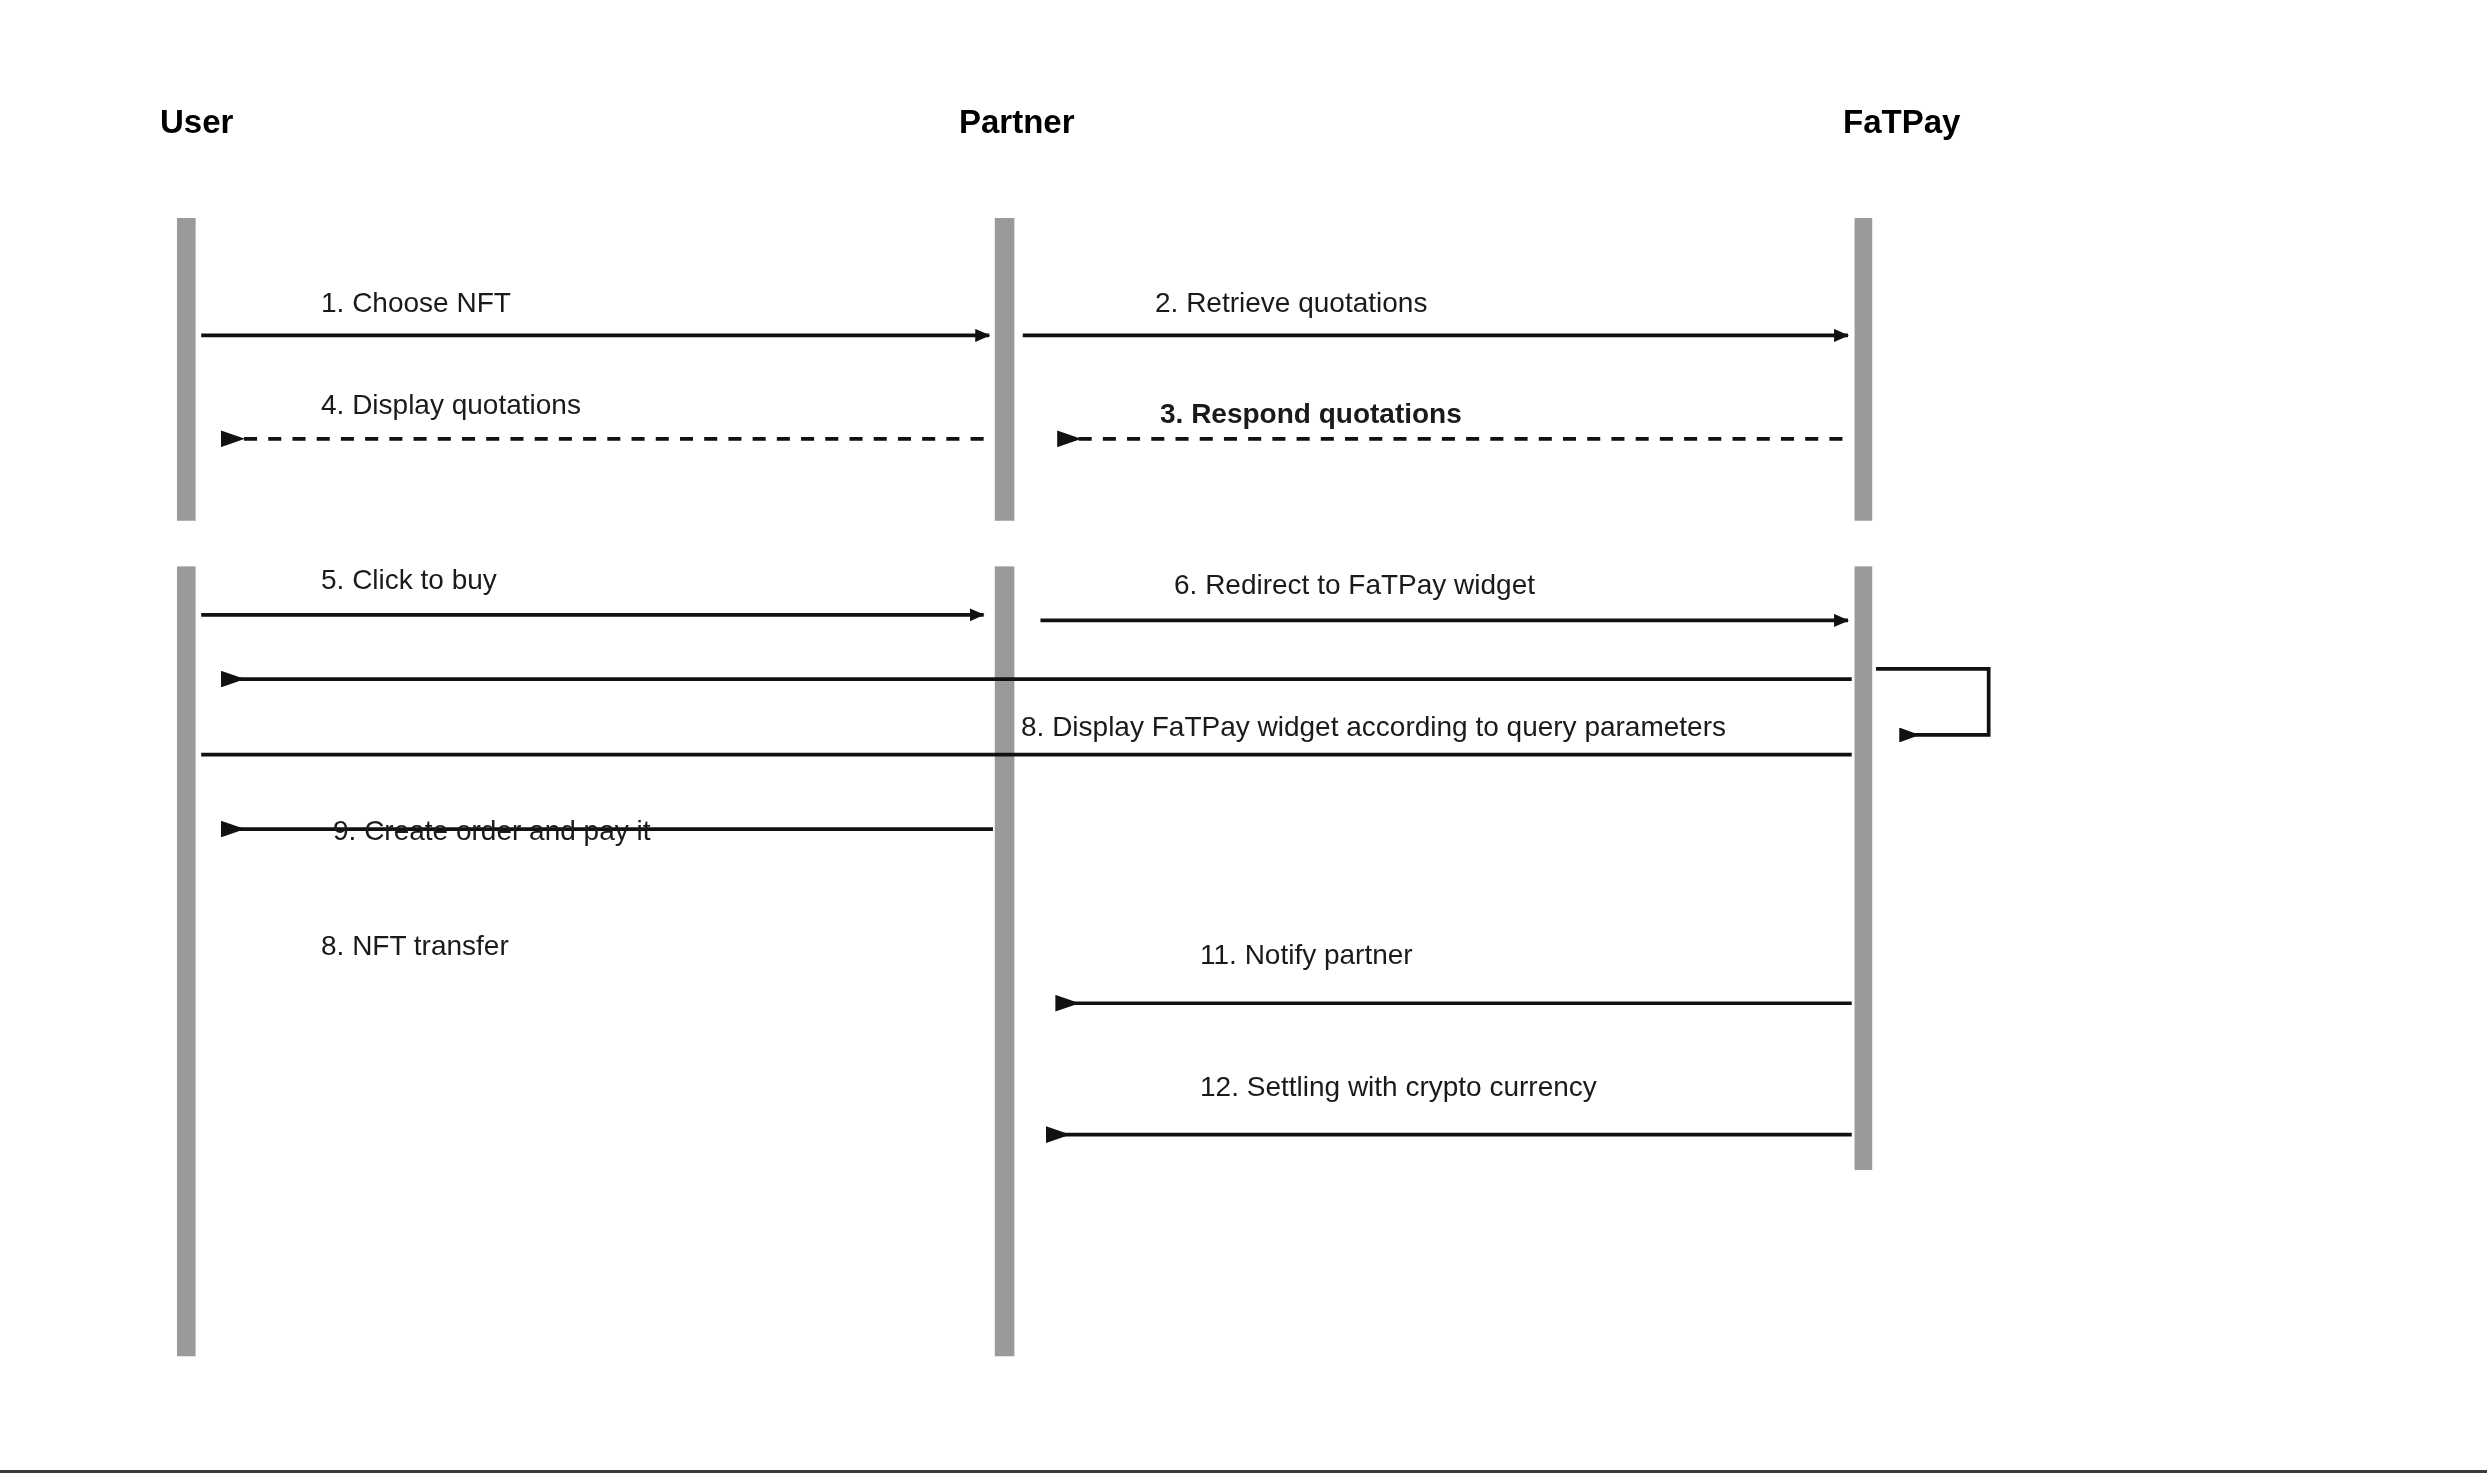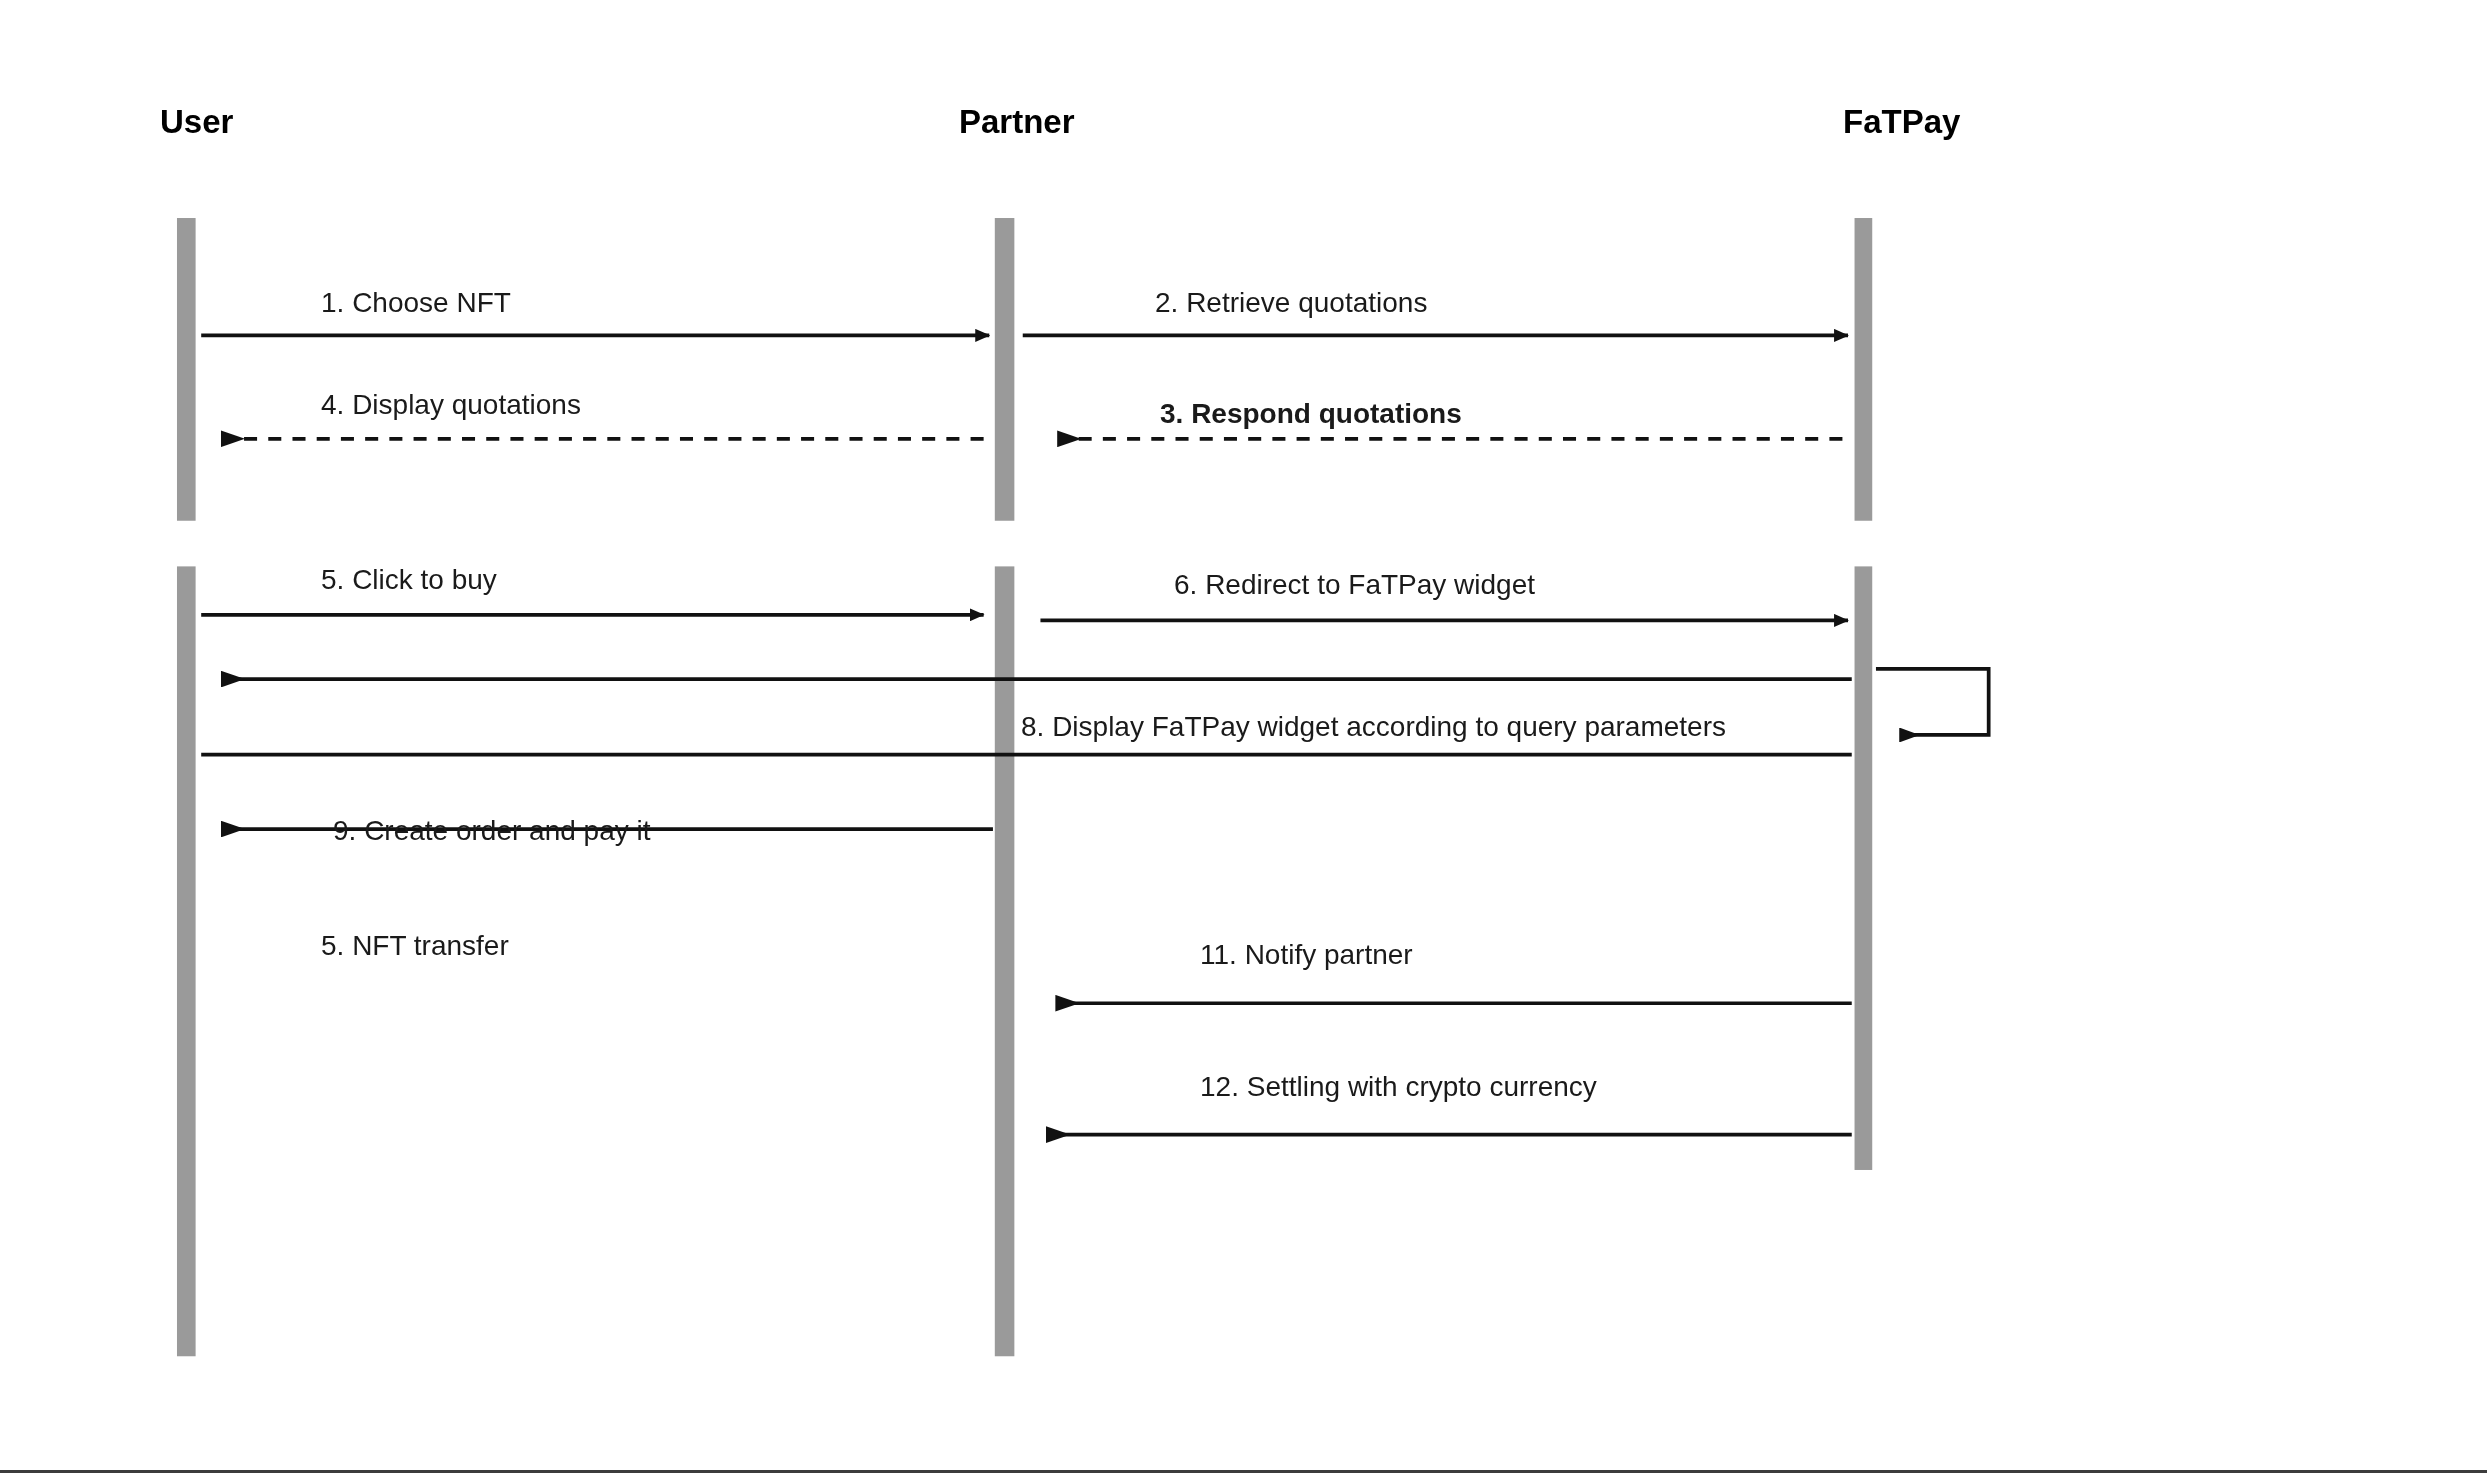--- a/index.html
+++ b/index.html
@@ -121,21 +121,21 @@
   <div class="actor-header" style="left:1809px; top:105px;margin-left:34px;">FaTPay</div>
 
   <div class="msg-label" style="left:321px; top:289px;">1. Choose NFT</div>
   <div class="msg-label" style="left:1155px; top:289px;">2. Retrieve quotations</div>
   <div class="msg-label" style="left:321px; top:391px;">4. Display quotations</div>
   <div class="msg-label" style="left:1160px; top:400px;font-weight:bold;">3. Respond quotations</div>
   <div class="msg-label" style="left:321px; top:566px;">5. Click to buy</div>
   <div class="msg-label" style="left:1174px; top:571px;">6. Redirect to FaTPay widget</div>
   <div class="msg-label" style="left:1021px; top:713px;">8. Display FaTPay widget according to query parameters</div>
   <div class="msg-label" style="left:333px; top:817px;">9. Create order and pay it</div>
-  <div class="msg-label" style="left:321px; top:932px;">5. NFT transfer</div>
+  <div class="msg-label" style="left:321px; top:932px;">8. NFT transfer</div>
   <div class="msg-label" style="left:1200px; top:941px;">11. Notify partner</div>
   <div class="msg-label" style="left:1200px; top:1073px;">12. Settling with crypto currency</div>
 
 
   <div class="bottom-rule" style="top:1470px;"></div>
 
 </div>
 
 
 </body></html>

